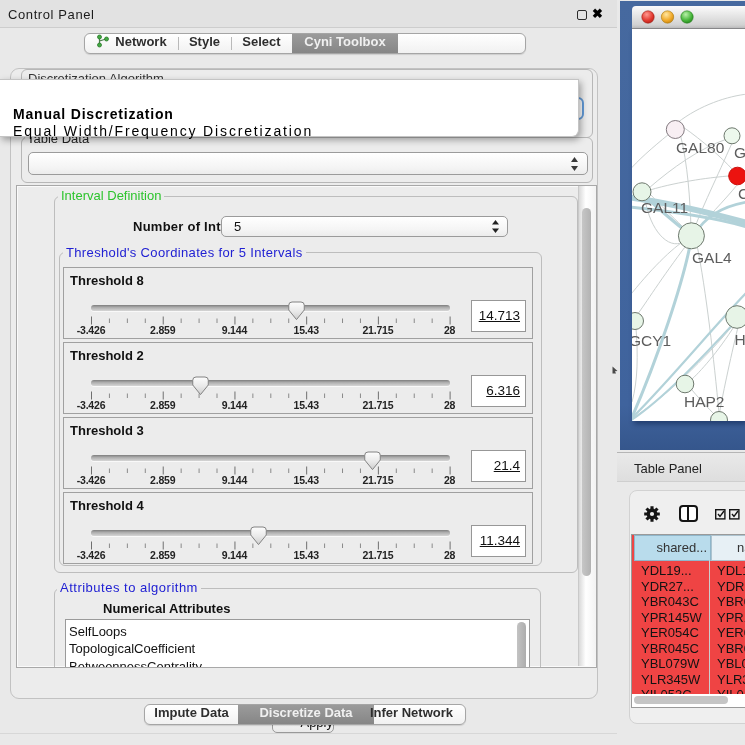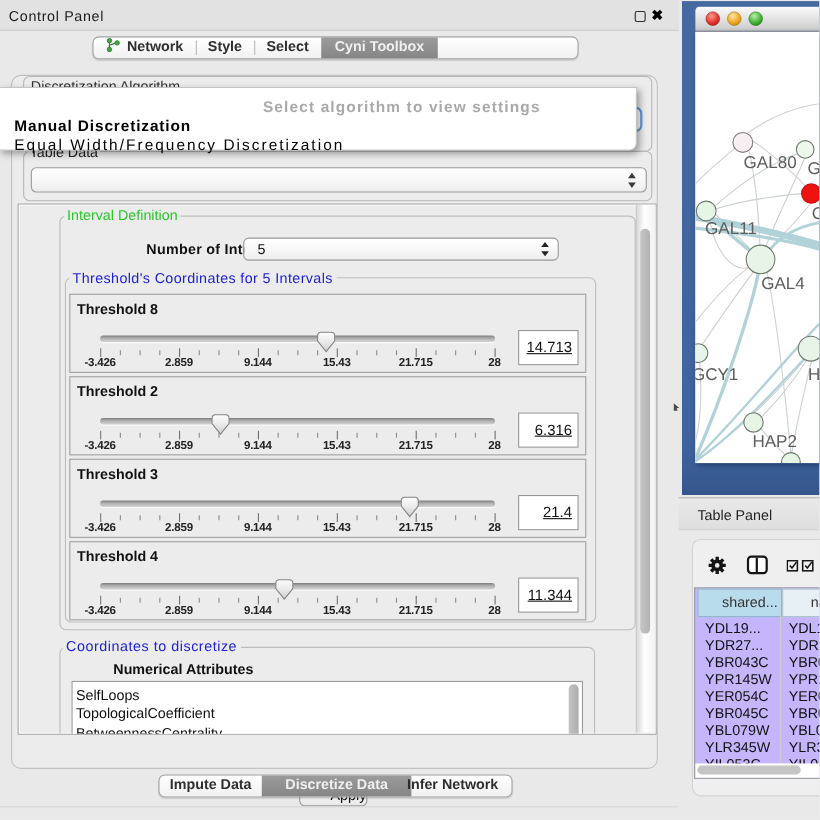--- a/index.html
+++ b/index.html
@@ -188,21 +188,21 @@
             <stop offset="0.55" stop-color="#e8e8e8"></stop>
             <stop offset="1" stop-color="#cdcdcd"></stop>
           </linearGradient>
         </defs>
    <path d="M0.75 9 V4.2 Q0.75 1 4 1 L13 1 Q16.25 1 16.25 4.2 V9 L8.5 18.6 Z" fill="url(#thg3)" stroke="#828282" stroke-width="1"></path>
       </svg>
    <div class="vbox">11.344</div>
  </div>
 
  <div class="grp" style="left:37px;top:402px;width:485px;height:110px;border-color:#bdbdbd;"></div>
- <div class="grpTitle" style="left:40px;top:395px;color:#2121d3;letter-spacing:0.5px;">Coordinates to discretize</div>
+ <div class="grpTitle" style="left:40px;top:395px;color:#2121d3;letter-spacing:0.5px;">Attributes to algorithm</div>
  <div class="abs bold" style="left:39px;top:415px;font-size:13px;color:#111;">Numerical Attributes</div>
  <div class="abs" style="left:48px;top:433px;width:463px;height:60px;background:#fff;border:1px solid #9a9a9a;padding-top:3px;box-sizing:content-box;">
    <div class="listItem">SelfLoops</div>
    <div class="listItem">TopologicalCoefficient</div>
    <div class="listItem">BetweennessCentrality</div>
    <div class="abs" style="right:3px;top:2px;width:9px;height:70px;background:linear-gradient(90deg,#c3c3c3,#adadad);border-radius:5px;"></div>
  </div>
 
  <div class="abs" style="left:561px;top:0;width:17px;height:480px;background:linear-gradient(90deg,#d9d9d9,#ffffff 40%,#f2f2f2);border-left:1px solid #c9c9c9;"></div>
  <div class="abs" style="left:565px;top:22px;width:9px;height:368px;background:linear-gradient(90deg,#c6c6c6,#b2b2b2);border-radius:5px;"></div>
@@ -217,21 +217,20 @@
   <div class="seg" style="left:213px;width:107px;">Infer Network</div>
 </div>
 <div class="abs" style="left:0;top:733px;width:617px;height:1px;background:#d7d7d7;"></div>
 
 <svg class="abs" style="left:612px;top:366px;" width="6" height="8" viewBox="0 0 6 8">
   <path d="M0.5 7.5 L0.5 0.5 L5.5 5 L3 5.2 L4 7.5 Z" fill="#4a4a4a"></path>
 </svg>
 
 <div class="abs" style="left:0;top:79px;width:578px;height:56px;background:#fff;border:1px solid #c4c4c4;border-left:none;
   border-radius:0 0 7px 0;box-shadow:2px 3px 7px rgba(0,0,0,0.35);z-index:50;">
-  <div class="abs" style="left:239px;top:9px;font-size:14px;font-weight:bold;color:#a9a9a9;letter-spacing:1.05px;">Select algorithm to view settings</div>
   <div class="abs" style="left:13px;top:26px;font-size:14px;font-weight:bold;color:#000;letter-spacing:0.8px;">Manual Discretization</div>
   <div class="abs" style="left:13px;top:43px;font-size:14px;color:#000;letter-spacing:1.85px;">Equal Width/Frequency Discretization</div>
 </div>
 
 <div class="abs" style="left:620px;top:1px;width:125px;height:449px;background:linear-gradient(#46699f,#3f639d 90%,#35568c);"></div>
 <div class="abs" style="left:632px;top:6px;width:113px;height:22px;background:linear-gradient(#fbfbfb,#d2d2d2 85%,#bfbfbf);border-bottom:1px solid #8d8d8d;border-radius:4px 0 0 0;">
   <svg class="abs" style="left:9px;top:4px;" width="72" height="14" viewBox="0 0 72 14">
     <defs>
       <radialGradient id="rg" cx="0.4" cy="0.3" r="0.8">
           <stop offset="0" stop-color="#ff9990"></stop>
@@ -333,21 +332,21 @@
 </div>
 <svg class="abs" style="left:715px;top:509px;" width="26" height="11" viewBox="0 0 26 11">
  <g fill="none" stroke="#141414" stroke-width="1.4">
   <rect x="0.7" y="0.7" width="9.2" height="9.2"></rect>
   <rect x="14.7" y="0.7" width="9.2" height="9.2"></rect>
   <path d="M3 5 l2 2.4 4-5.4"></path>
       <path d="M17 5 l2 2.4 4-5.4"></path>
     </g>
   </svg>
 
-<div class="abs" style="left:631px;top:534px;width:114px;height:172px;background:#c4b5fd;border:1px solid #9a9a9a;border-right:none;overflow:hidden;">
+<div class="abs" style="left:631px;top:534px;width:114px;height:172px;background:#ef4444;border:1px solid #9a9a9a;border-right:none;overflow:hidden;">
   <div class="abs" style="left:2px;top:0;width:75px;height:24px;background:#b9dcec;border:1px solid #8fb6ca;"></div>
   <div class="abs" style="left:79px;top:0;width:40px;height:24px;background:#e7f0f5;border:1px solid #adc3cf;border-right:none;"></div>
   <div class="cell" style="left:2px;width:73px;top:5px;text-align:right;color:#333;">shared...</div>
   <div class="cell" style="left:105px;top:5px;color:#333;">na</div>
   <div class="cell" style="left:9px;top:28.0px;">YDL19...</div>
     <div class="cell" style="left:85px;top:28.0px;">YDL1</div>
   <div class="cell" style="left:9px;top:43.5px;">YDR27...</div>
     <div class="cell" style="left:85px;top:43.5px;">YDR2</div>
   <div class="cell" style="left:9px;top:59.0px;">YBR043C</div>
     <div class="cell" style="left:85px;top:59.0px;">YBR0</div>

